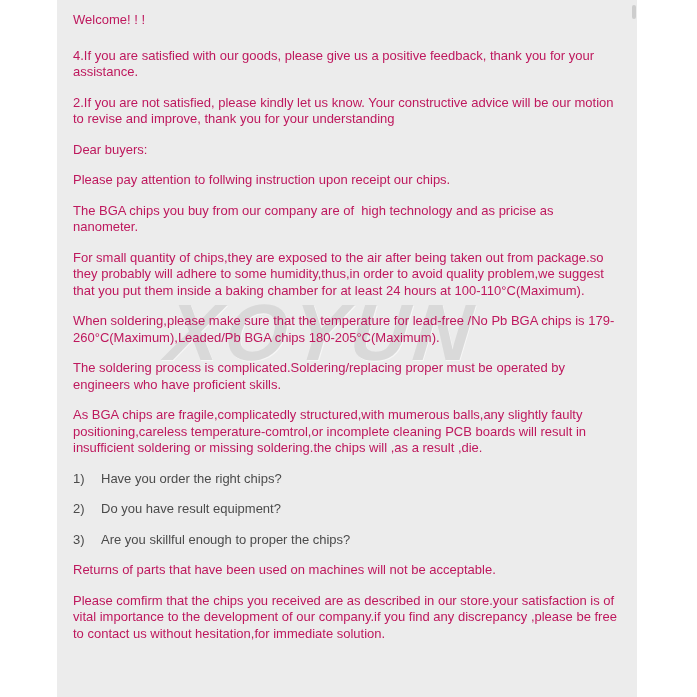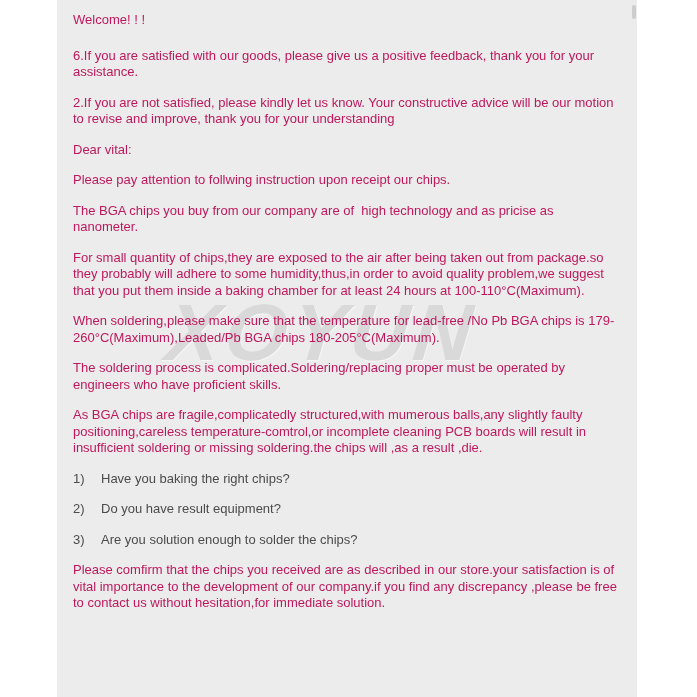--- a/index.html
+++ b/index.html
@@ -77,52 +77,53 @@
 </head>
 <body style="background-color: rgb(255, 255, 255);">
 
 <div class="panel" style="background-color: rgb(236, 236, 236);">
 
   <div class="watermark" style="color: rgb(217, 217, 217);">XOYUN</div>
 
   <p class="para welcome">Welcome! ! !</p>
 
 
-  <p class="para">6.If you are satisfied with our goods, please give us a positive feedback, thank you for your assistance.</p>
+  <p class="para">4.If you are satisfied with our goods, please give us a positive feedback, thank you for your assistance.</p>
 
   <p class="para">2.If you are not satisfied, please kindly let us know. Your constructive advice will be our motion to revise and improve, thank you for your understanding</p>
 
-  <p class="para">Dear vital:</p>
+  <p class="para">Dear buyers:</p>
 
   <p class="para">Please pay attention to follwing instruction upon receipt our chips.</p>
 
   <p class="para">The BGA chips you buy from our company are of  high technology and as pricise as nanometer.</p>
 
   <p class="para">For small quantity of chips,they are exposed to the air after being taken out from package.so they probably will adhere to some humidity,thus,in order to avoid quality problem,we suggest that you put them inside a baking chamber for at least 24 hours at 100-110°C(Maximum).</p>
 
   <p class="para">When soldering,please make sure that the temperature for lead-free /No Pb BGA chips is 179-260°C(Maximum),Leaded/Pb BGA chips 180-205°C(Maximum).</p>
 
   <p class="para">The soldering process is complicated.Soldering/replacing proper must be operated by engineers who have proficient skills.</p>
 
   <p class="para">As BGA chips are fragile,complicatedly structured,with mumerous balls,any slightly faulty positioning,careless temperature-comtrol,or incomplete cleaning PCB boards will result in insufficient soldering or missing soldering.the chips will ,as a result ,die.</p>
 
 
   <div class="point">
     <span class="num">1)</span>
-    <span class="txt">Have you baking the right chips?</span>
+    <span class="txt">Have you order the right chips?</span>
   </div>
 
   <div class="point">
     <span class="num">2)</span>
     <span class="txt">Do you have result equipment?</span>
   </div>
 
   <div class="point">
     <span class="num">3)</span>
-    <span class="txt">Are you solution enough to solder the chips?</span>
+    <span class="txt">Are you skillful enough to proper the chips?</span>
   </div>
 
+  <p class="para">Returns of parts that have been used on machines will not be acceptable.</p>
 
   <p class="para">Please comfirm that the chips you received are as described in our store.your satisfaction is of vital importance to the development of our company.if you find any discrepancy ,please be free to contact us without hesitation,for immediate solution.</p>
 
 </div>
 
 <div class="edge-artifact"></div>
 
 </body></html>

